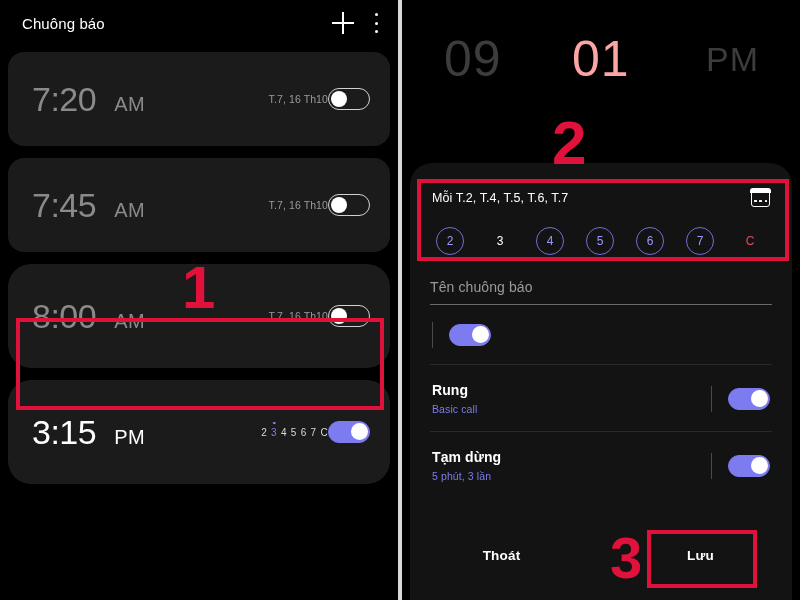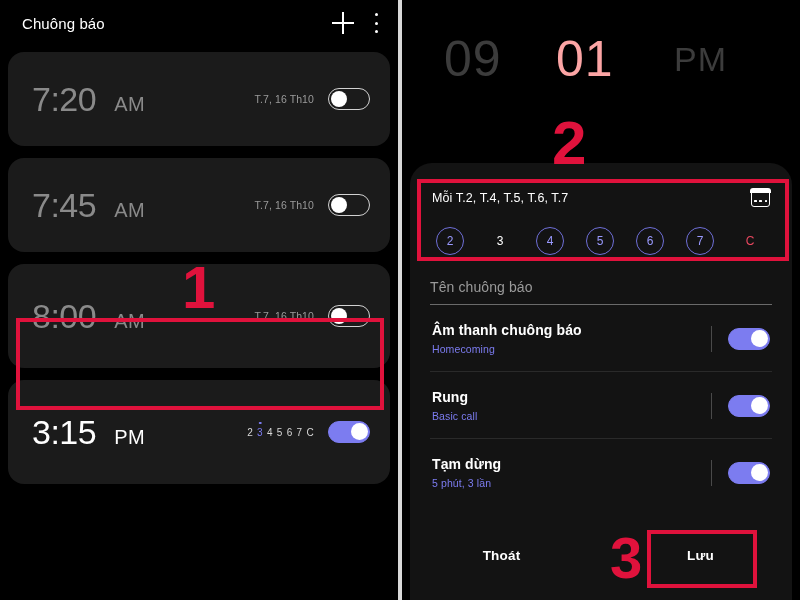--- a/index.html
+++ b/index.html
@@ -53,36 +53,36 @@
   .alarm-list { padding: 6px 8px 0 8px; }
   .alarm-card {
     position: relative;
     background: #1b1b1b;
     border-radius: 16px;
     height: 94px;
     margin-bottom: 12px;
     display: flex; align-items: center;
     padding: 0 20px 0 24px;
   }
-  .alarm-card.tall { height: 104px; }
+  .alarm-card.tall { height: 104px; border-radius: 23px; }
   .alarm-time {
     font-size: 34px;
     font-weight: 400;
     color: #8a8a8a;
     letter-spacing: -0.5px;
     display: flex; align-items: baseline;
     flex: 1;
   }
   .alarm-time .ampm {
     font-size: 20px;
     margin-left: 18px;
     letter-spacing: .4px;
   }
   .alarm-card.on .alarm-time { color: #ffffff; }
-  .alarm-right { display: flex; align-items: center; gap: 14px; }
+  .alarm-right { display: flex; align-items: center; gap: 0; }
   .alarm-days-text {
     font-size: 10.5px;
     color: #9a9a9a;
     letter-spacing: .1px;
     white-space: nowrap;
   }
   .day-nums {
     display: flex; align-items: center; gap: 4px;
     font-size: 10px; color: #d8d8d8;
     letter-spacing: .3px;
@@ -116,21 +116,21 @@
   .panel-right {
     position: relative;
     width: 398px; height: 600px;
     background: #000000;
     overflow: hidden;
   }
   .time-picker {
     height: 118px;
     display: flex; align-items: center;
     padding: 0 30px 0 42px;
-    gap: 0px;
+    gap: 16px;
   }
   .tp-unit {
     font-size: 50px; font-weight: 300;
     color: #3c3c3c;
     letter-spacing: 1px;
   }
   .tp-hh { width: 112px; text-align: left; }
   .tp-mm { width: 118px; text-align: left; color:#fca5a5; }
   .tp-ap { font-size: 34px; color: #3c3c3c; letter-spacing: 1px; }
 
@@ -346,24 +346,20 @@
           <div class="day-c sel">7</div>
           <div class="day-c sun">C</div>
         </div>
       </div>
 
       <div class="name-field">
         <div class="ph">Tên chuông báo</div>
       </div>
 
       <div class="srow">
-        <div class="srow-txt">
-          <div class="srow-title">Âm thanh chuông báo</div>
-          <div class="srow-sub">Homecoming</div>
-        </div>
         <div class="srow-sep"></div>
         <div class="toggle on">
             <div class="knob"></div>
           </div>
       </div>
 
       <div class="srow">
         <div class="srow-txt">
           <div class="srow-title">Rung</div>
           <div class="srow-sub">Basic call</div>

